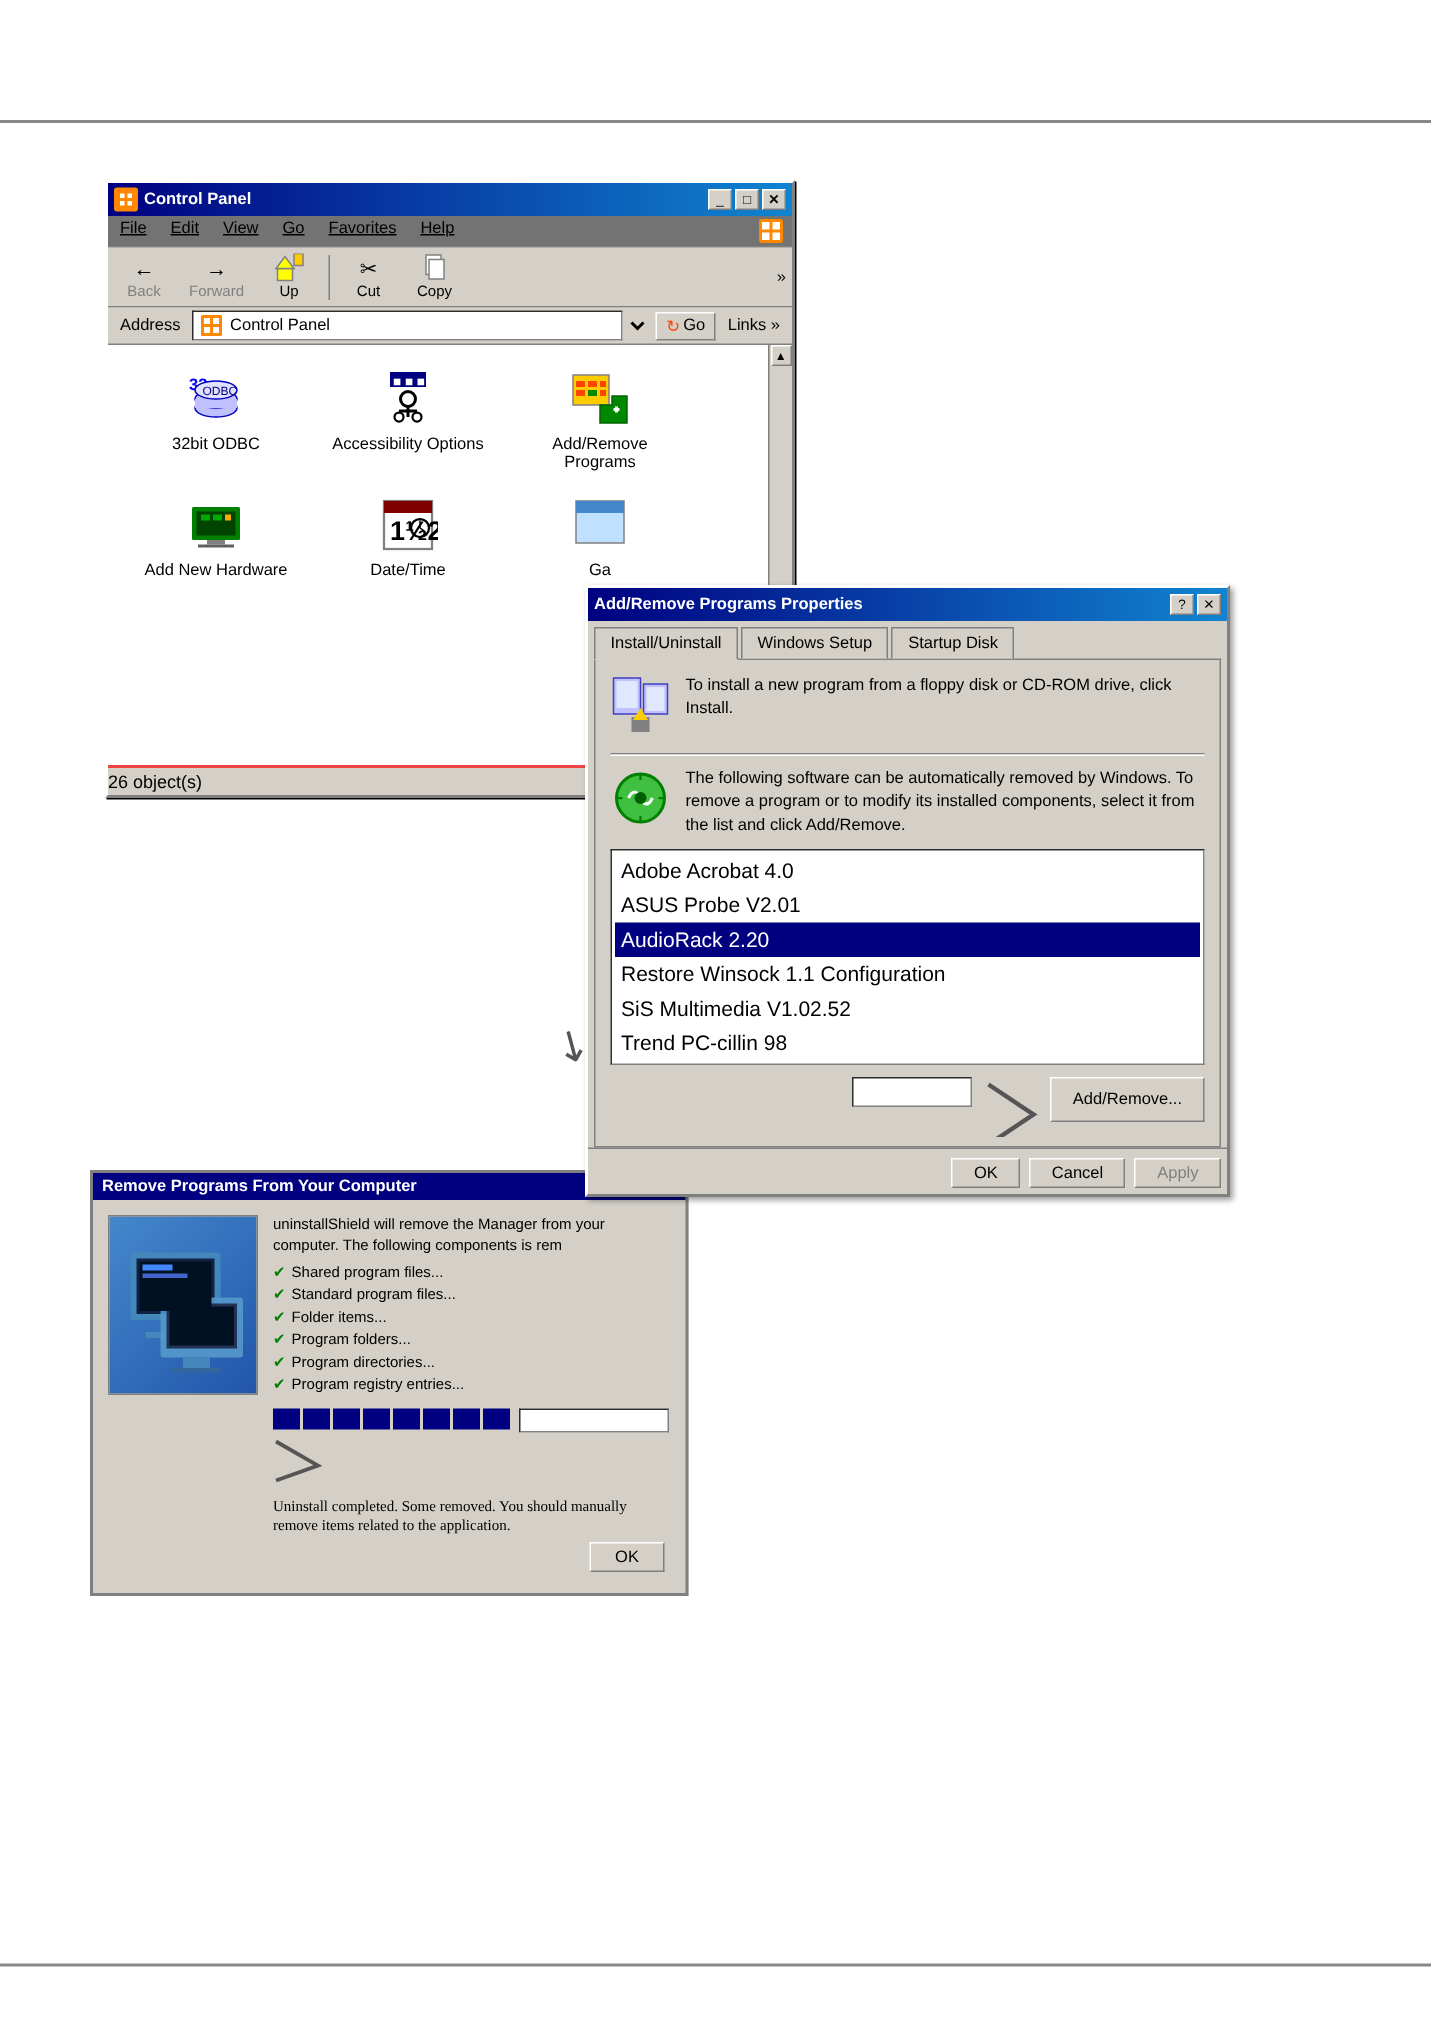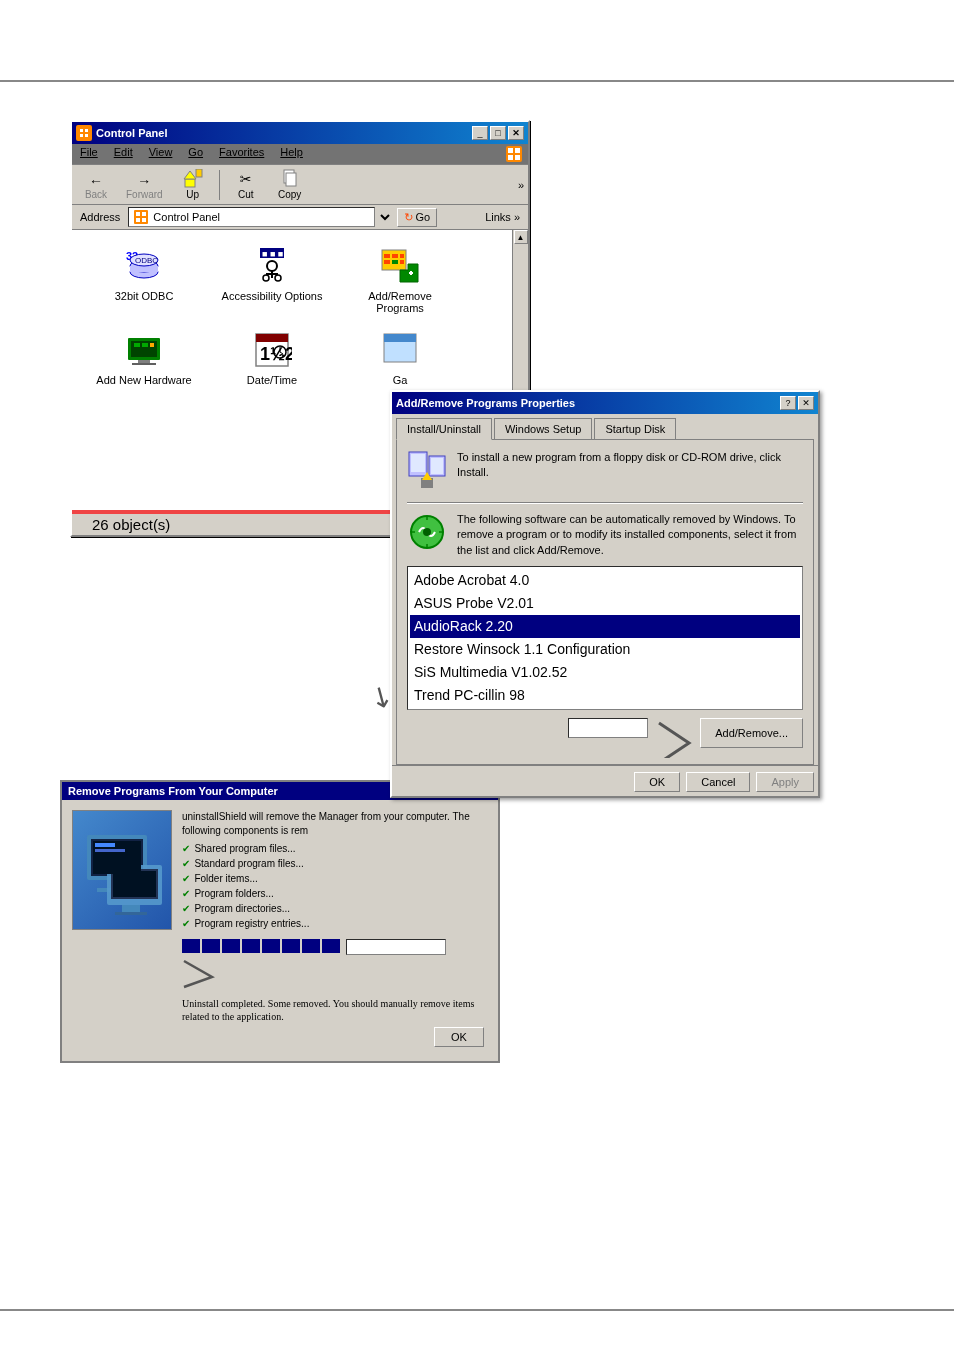--- a/index.html
+++ b/index.html
@@ -170,21 +170,20 @@
       background: #d4d0c8;
       border: 1px solid #ffffff;
       border-right-color: #808080;
       border-bottom-color: #808080;
       font-size: 11px;
       cursor: pointer;
     }
     .address-links {
       font-size: 11px;
       padding: 2px 4px;
-      margin-left: 40px;
     }
 
     
     .cp-content {
       background: white;
       min-height: 280px;
       padding: 8px;
       position: relative;
     }
     .cp-icons-grid {
@@ -207,23 +206,23 @@
       height: 40px;
       margin-bottom: 4px;
       display: flex;
       align-items: center;
       justify-content: center;
       font-size: 28px;
     }
 
     .cp-statusbar {
       background: #d4d0c8;
-      border-top: 4px solid #ef4444;
-      padding: 2px 20px;
-      font-size: 15px;
+      border-top: 2px solid #ef4444;
+      padding: 2px 0;
+      font-size: 12px;
     }
 
     .scrollbar-right {
       position: absolute;
       right: 0; top: 0; bottom: 0;
       width: 16px;
       background: #d4d0c8;
       border-left: 1px solid #808080;
       display: flex;
       flex-direction: column;
@@ -375,21 +374,21 @@
     }
     .btn-disabled {
       color: #808080;
     }
 
     
     .remove-window {
       position: absolute;
       top: 780px;
       left: 60px;
-      width: 440px;
+      width: 399px;
       background: #d4d0c8;
       border: 2px solid #808080;
       font-family: 'Tahoma', 'Arial', sans-serif;
       font-size: 10px;
       z-index: 5;
     }
     .remove-titlebar {
       background: #000080;
       color: white;
       padding: 3px 6px;

